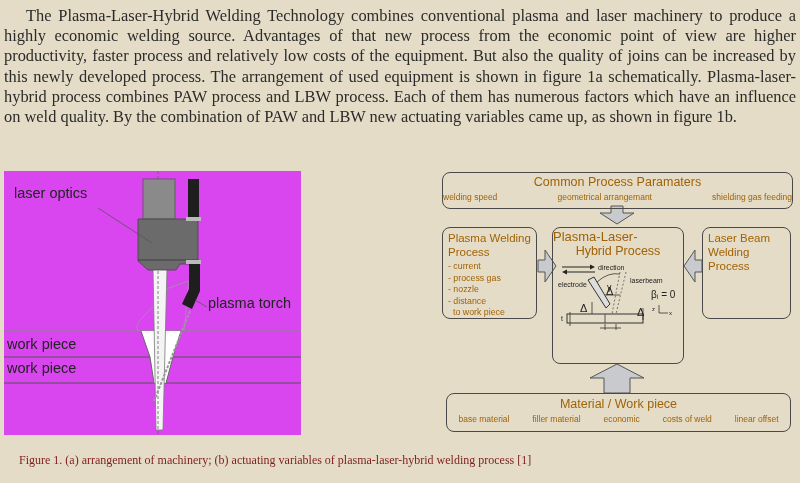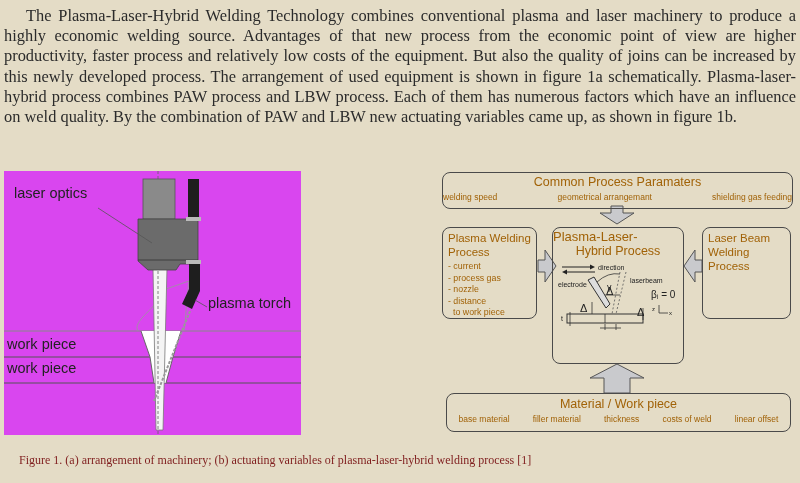--- a/index.html
+++ b/index.html
@@ -165,20 +165,20 @@
   <div class="box" style="left:262px; top:59px; width:89px; height:92px; padding:3px 0 0 5px;">
     <div class="side-title">Laser Beam</div>
     <div class="side-title">Welding Process</div>
   </div>
 
   <div class="box" style="left:6px; top:225px; width:345px; height:39px;">
     <div class="title" style="margin-top:3px;">Material / Work piece</div>
     <div class="row">
       <span>base material</span>
       <span>filler material</span>
-      <span>thickness</span>
+      <span>economic</span>
       <span>costs of weld</span>
       <span>linear offset</span>
     </div>
   </div>
 </div>
 
 <div class="caption">Figure 1. (a) arrangement of machinery; (b) actuating variables of plasma-laser-hybrid welding process [1]</div>
 
 </body></html>

